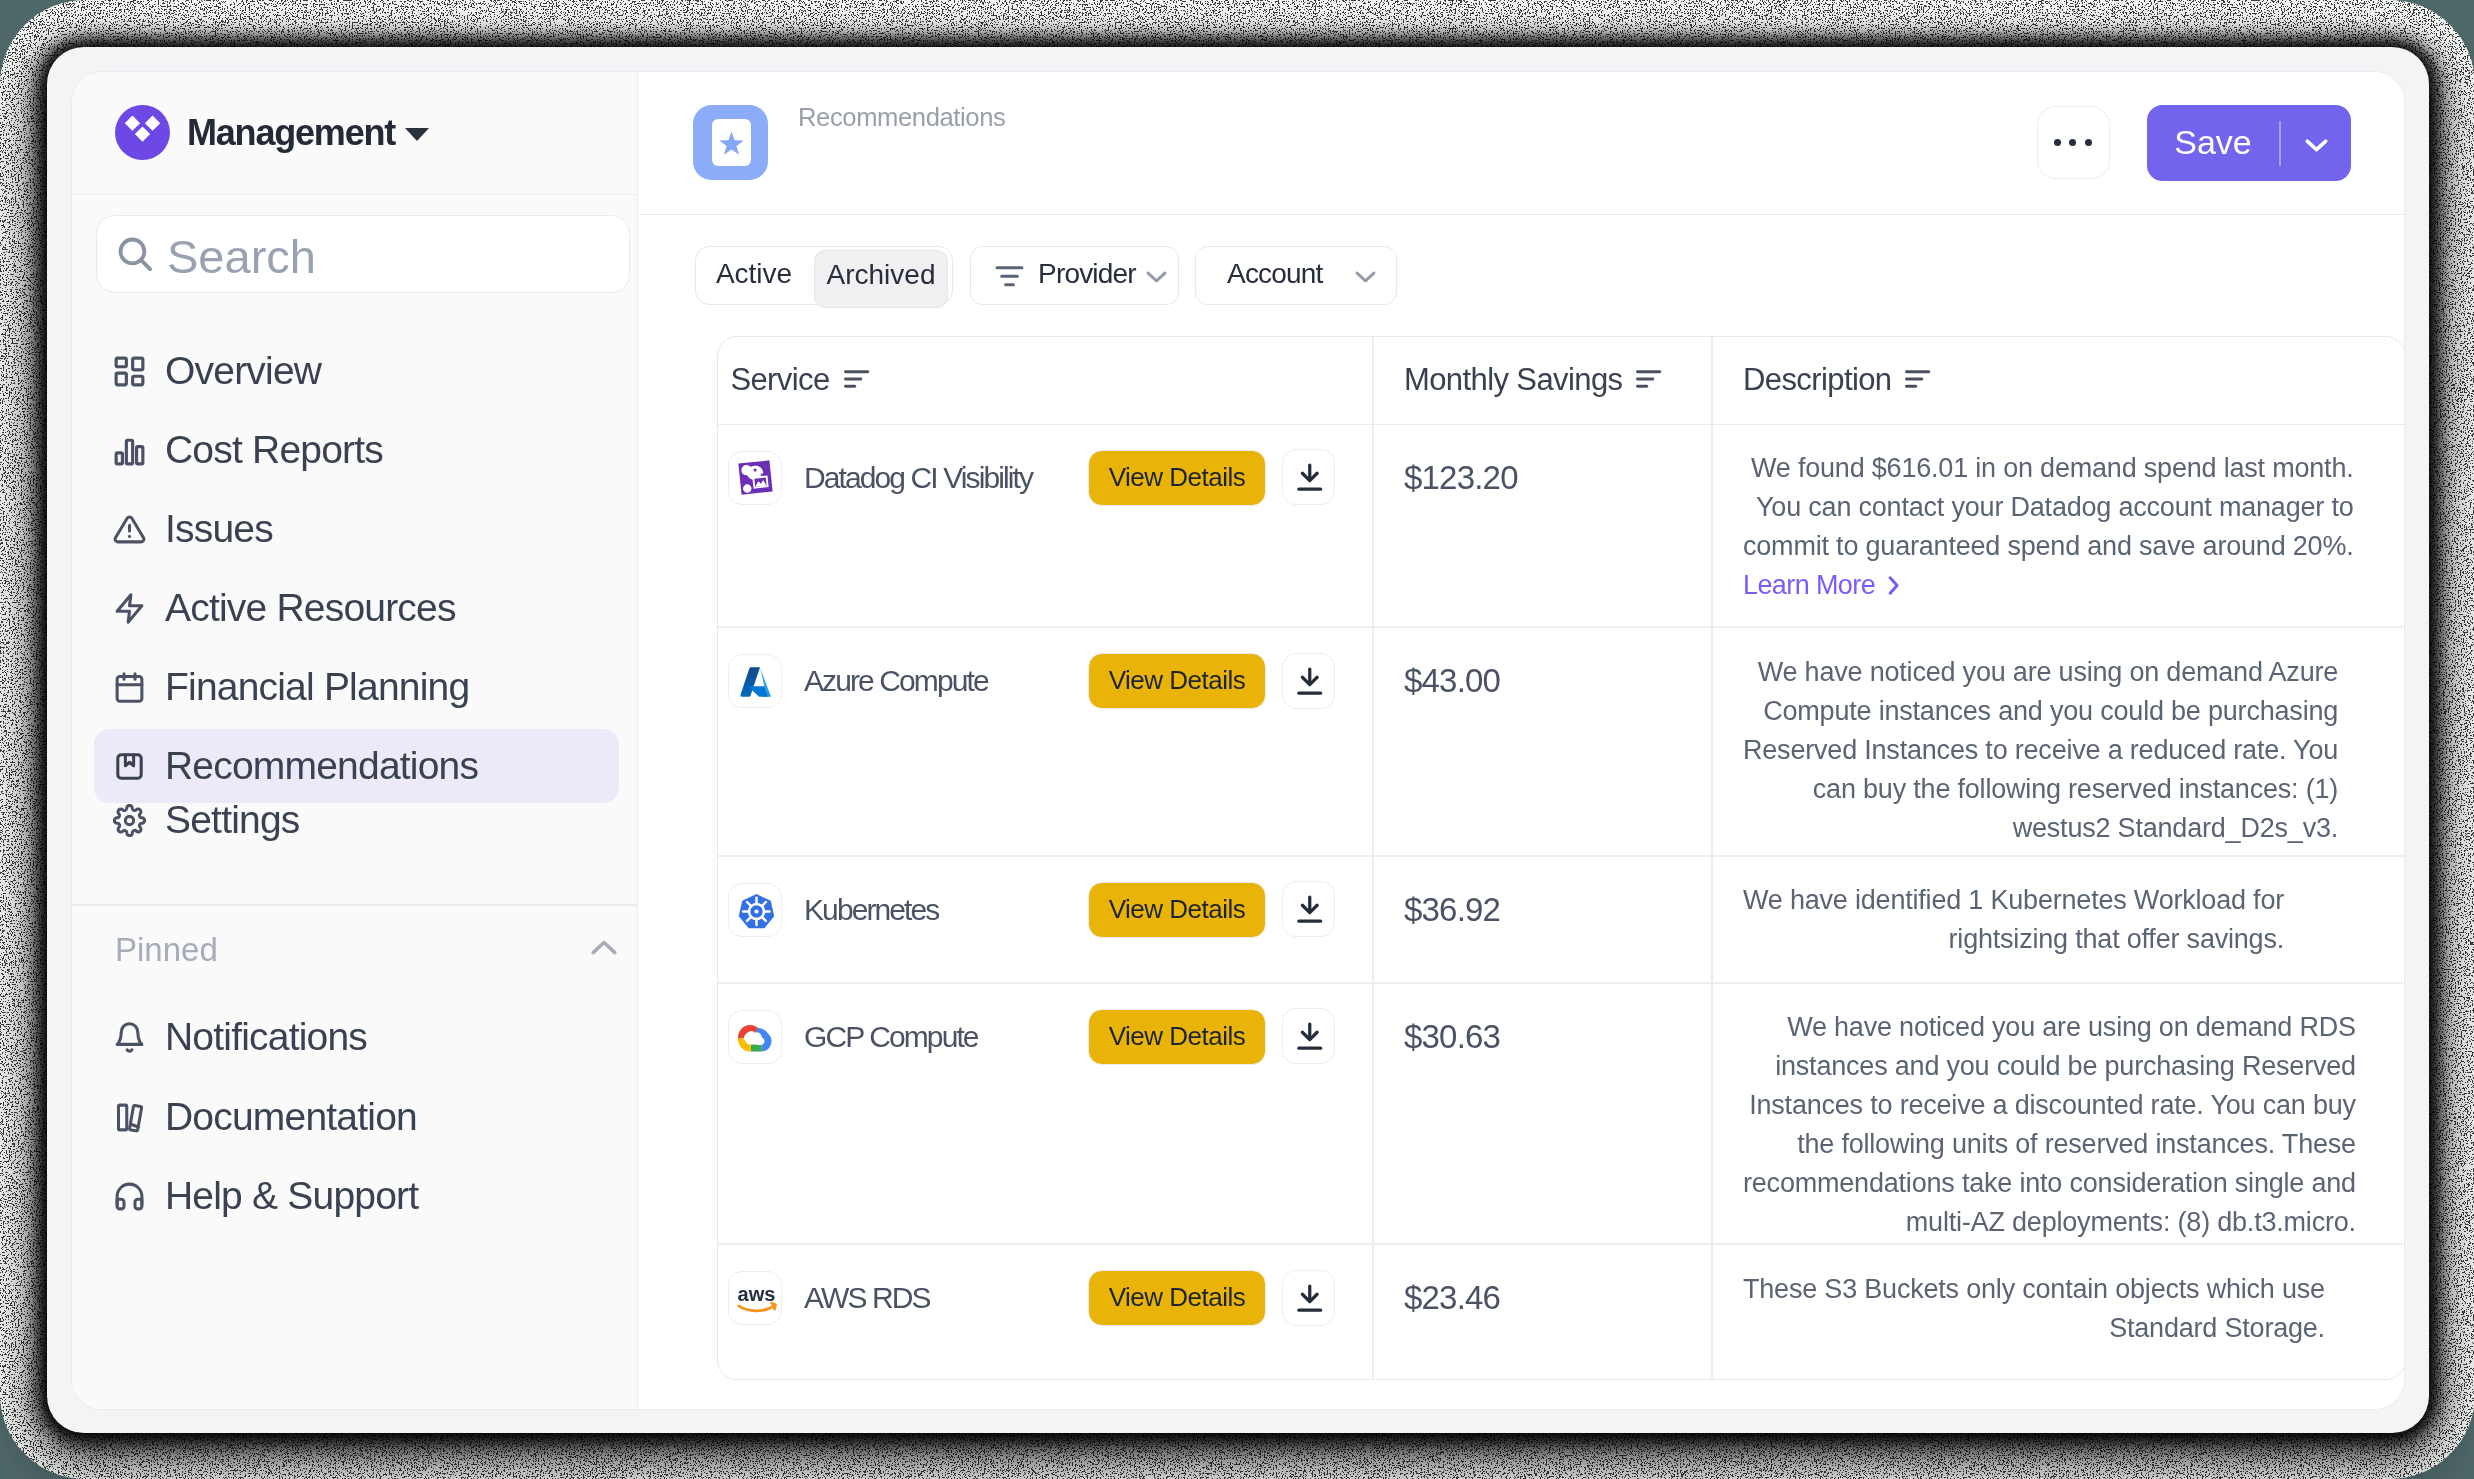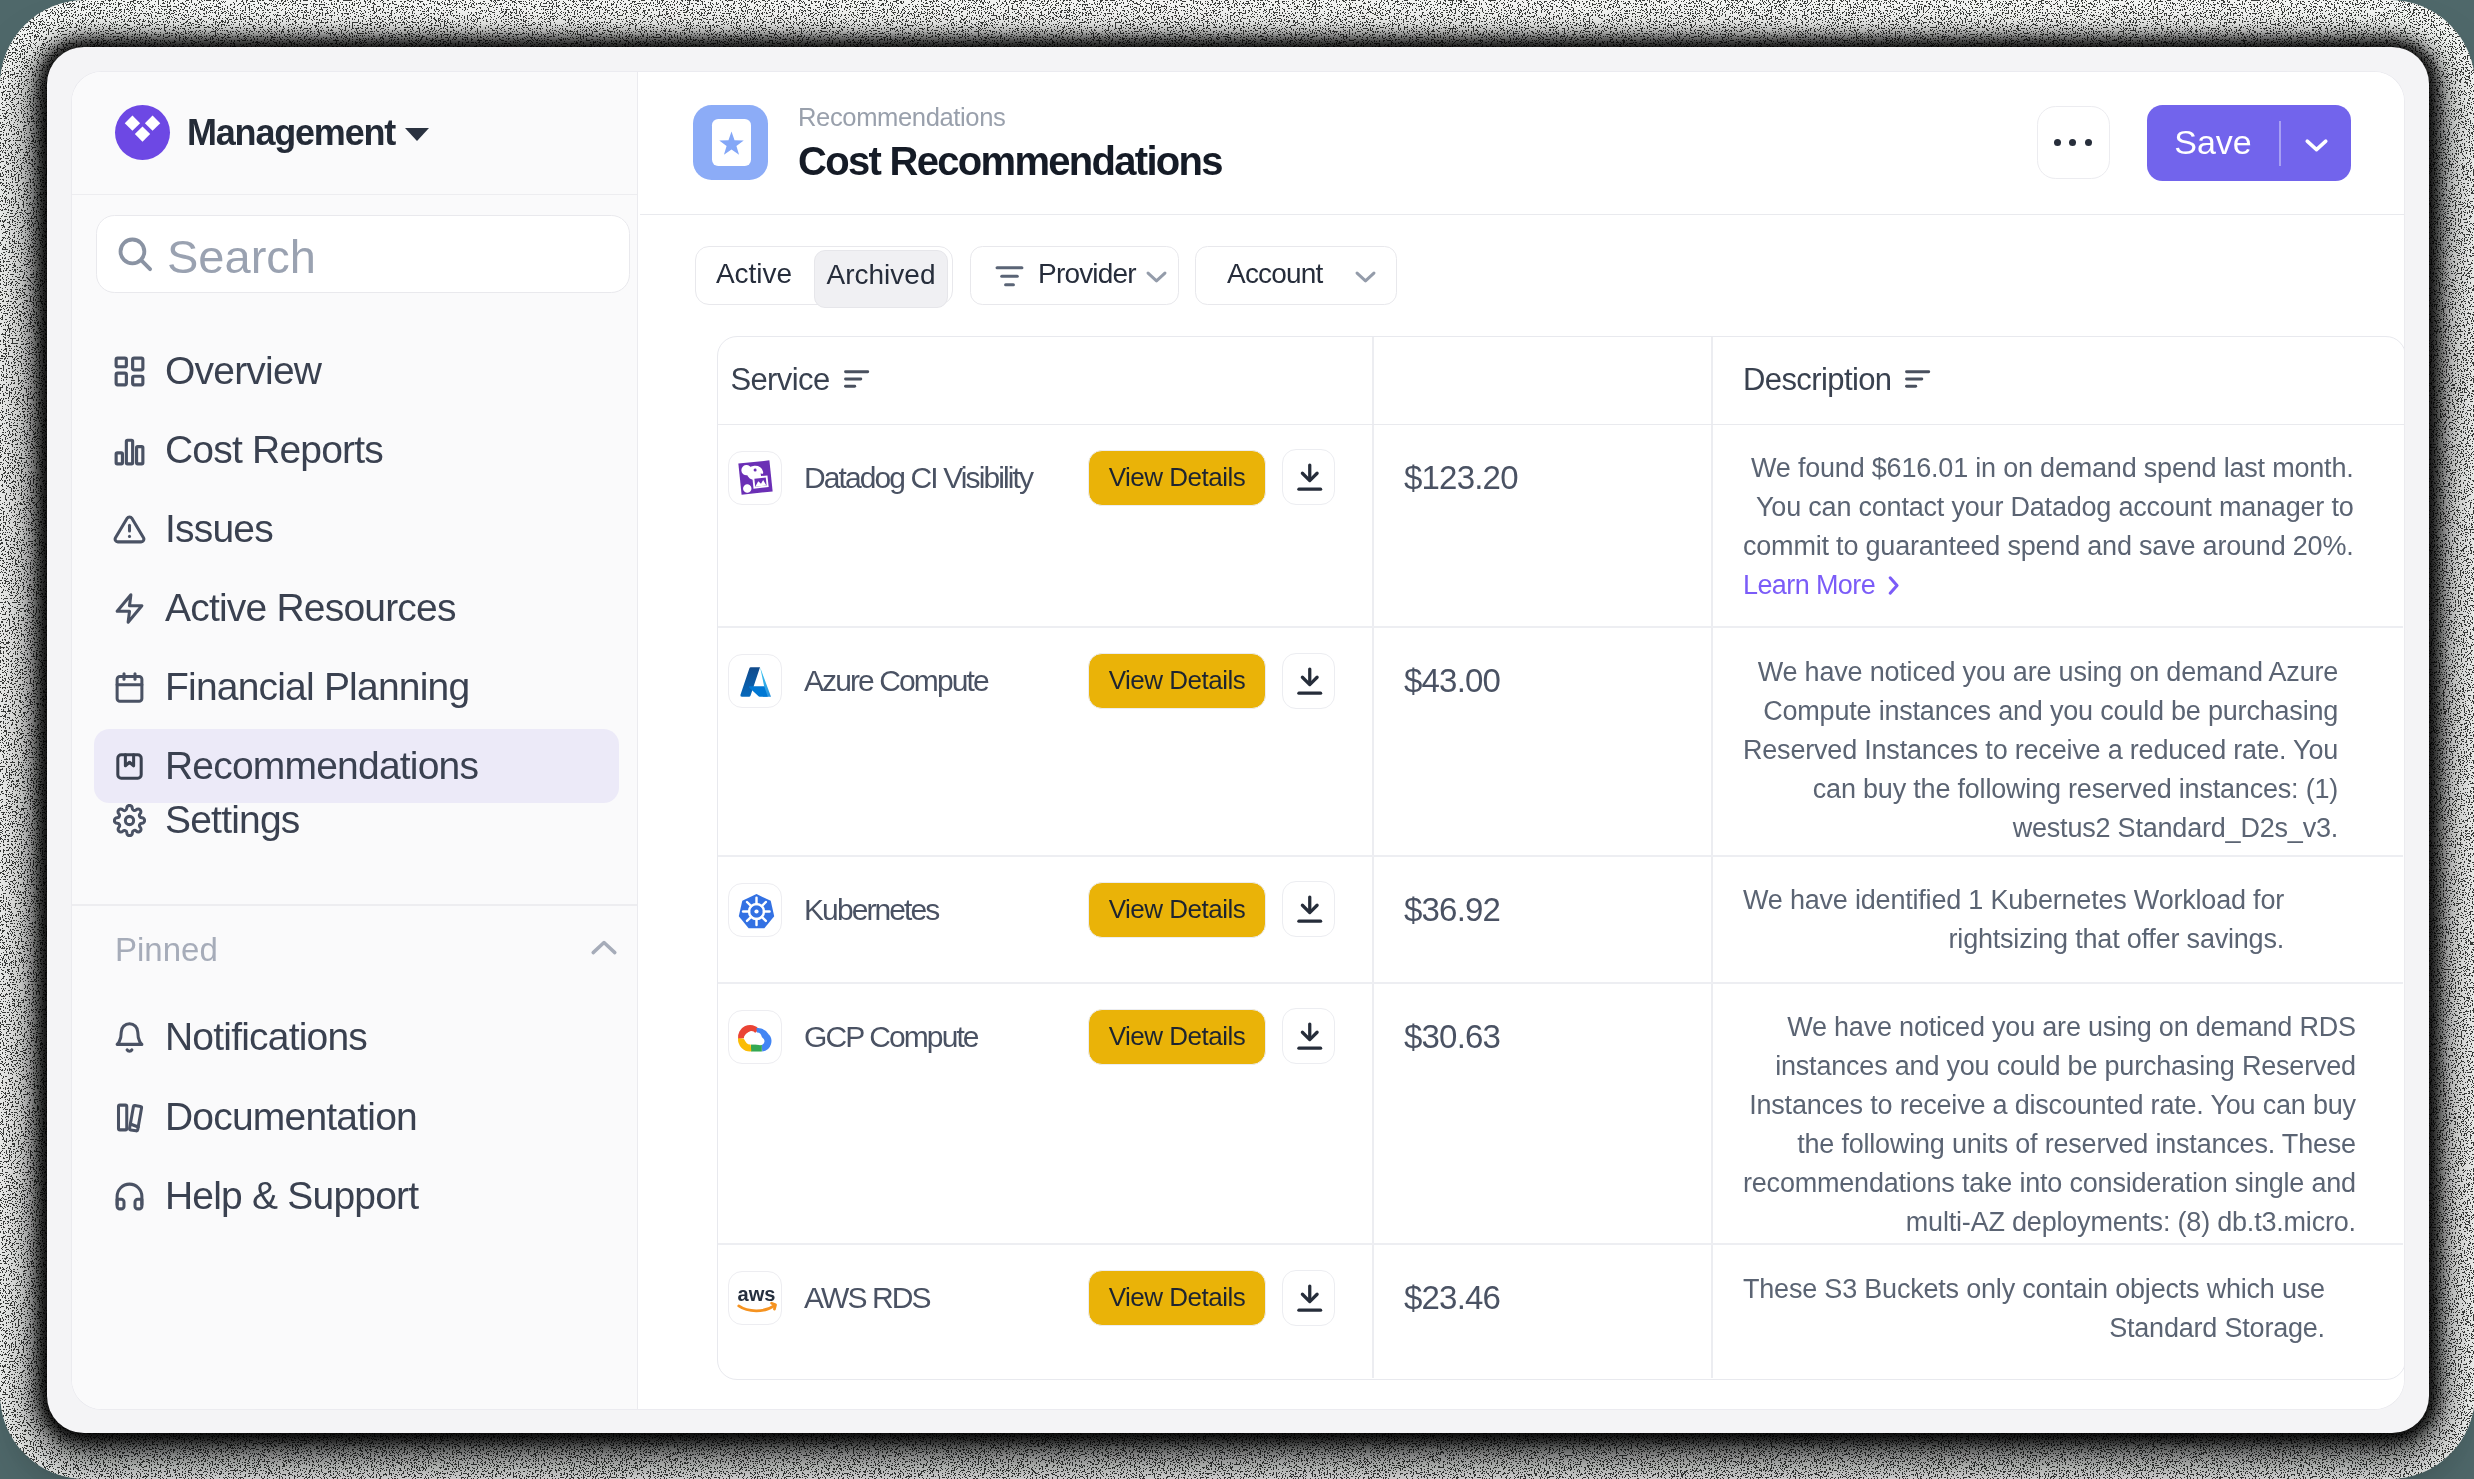--- a/index.html
+++ b/index.html
@@ -206,21 +206,20 @@
       </div>
 
       <div class="main">
         <div class="m-head">
           <div class="h-icon">
               <div class="card"><svg width="39" height="47" viewBox="0 0 50 60">
                   <polygon fill="#84a7f7" points="25,16 28.9,27.1 40.7,27.4 31.3,34.5 34.7,45.8 25,39.1 15.3,45.8 18.7,34.5 9.3,27.4 21.1,27.1"></polygon>
                 </svg></div>
             </div>
           <div class="crumb">Recommendations</div>
-          <div class="title">Cost Recommendations</div>
           <div class="dots-btn">
             <div class="d" style="left:15.5px"></div>
               <div class="d" style="left:31px"></div>
               <div class="d" style="left:47px"></div>
           </div>
           <div class="save-btn">
               <div class="lab">Save</div>
               <div class="sep"></div>
             <svg width="25" height="15.5" viewBox="0 0 32 20" fill="none" stroke="#ffffff" stroke-width="4.5" stroke-linecap="round" stroke-linejoin="round">
                 <polyline points="4,4 16,15 28,4"></polyline>
@@ -246,20 +245,25 @@
           <div class="flab" style="left:31px">Account</div>
           <svg style="left:158px; top:23px" width="23" height="14.7" viewBox="0 0 30 19" fill="none" stroke="#949caa" stroke-width="4" stroke-linecap="round" stroke-linejoin="round">
               <polyline points="4,4 15,14 26,4"></polyline>
             </svg>
         </div>
         <div class="table">
           <div class="col-div" style="left:654px"></div>
           <div class="col-div" style="left:993px"></div>
           <div class="thead">
             <div class="th" style="left:12.4px">Service<svg width="26" height="20" viewBox="0 0 34 26" fill="none" stroke="#49505e" stroke-width="3.8" stroke-linecap="round">
+                  <line x1="2" y1="3.5" x2="31" y2="3.5"></line>
+                  <line x1="2" y1="13" x2="22" y2="13"></line>
+                  <line x1="2" y1="22.5" x2="14" y2="22.5"></line>
+                </svg></div>
+            <div class="th" style="left:686px">Monthly Savings<svg width="26" height="20" viewBox="0 0 34 26" fill="none" stroke="#49505e" stroke-width="3.8" stroke-linecap="round">
                   <line x1="2" y1="3.5" x2="31" y2="3.5"></line>
                   <line x1="2" y1="13" x2="22" y2="13"></line>
                   <line x1="2" y1="22.5" x2="14" y2="22.5"></line>
                 </svg></div>
             <div class="th" style="left:1025px">Description<svg width="26" height="20" viewBox="0 0 34 26" fill="none" stroke="#49505e" stroke-width="3.8" stroke-linecap="round">
                   <line x1="2" y1="3.5" x2="31" y2="3.5"></line>
                   <line x1="2" y1="13" x2="22" y2="13"></line>
                   <line x1="2" y1="22.5" x2="14" y2="22.5"></line>
                 </svg></div>
           </div>

